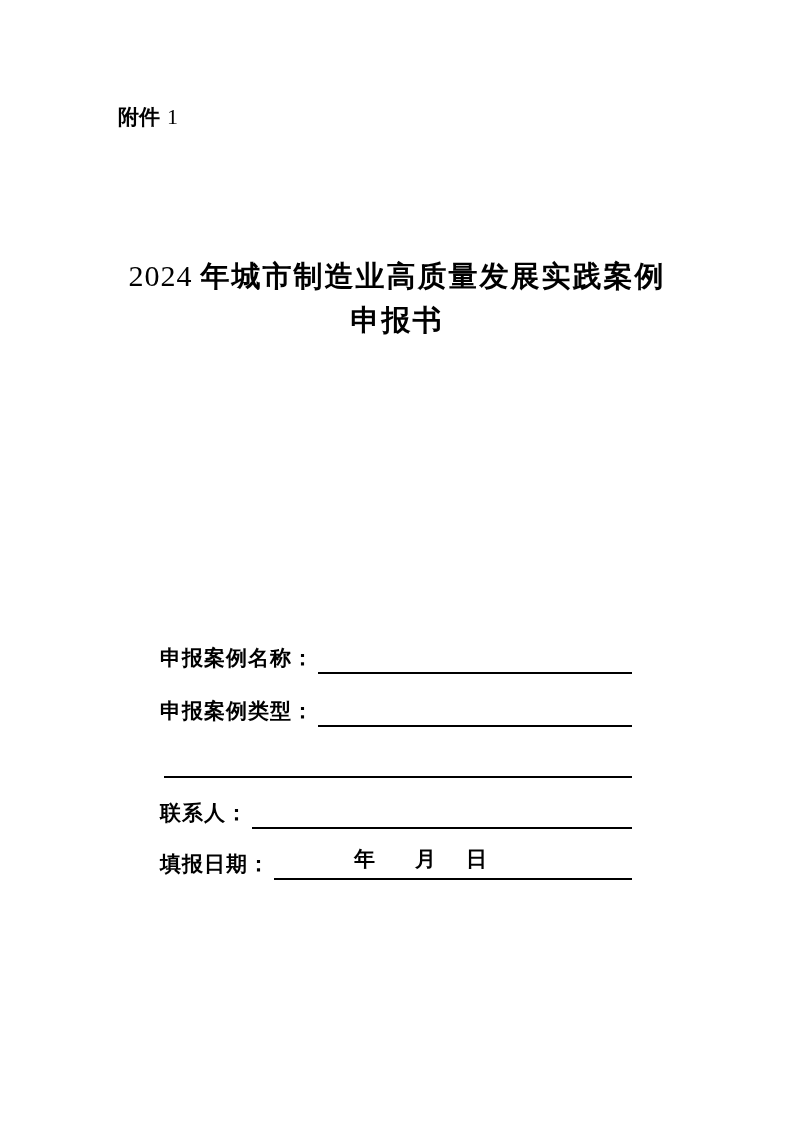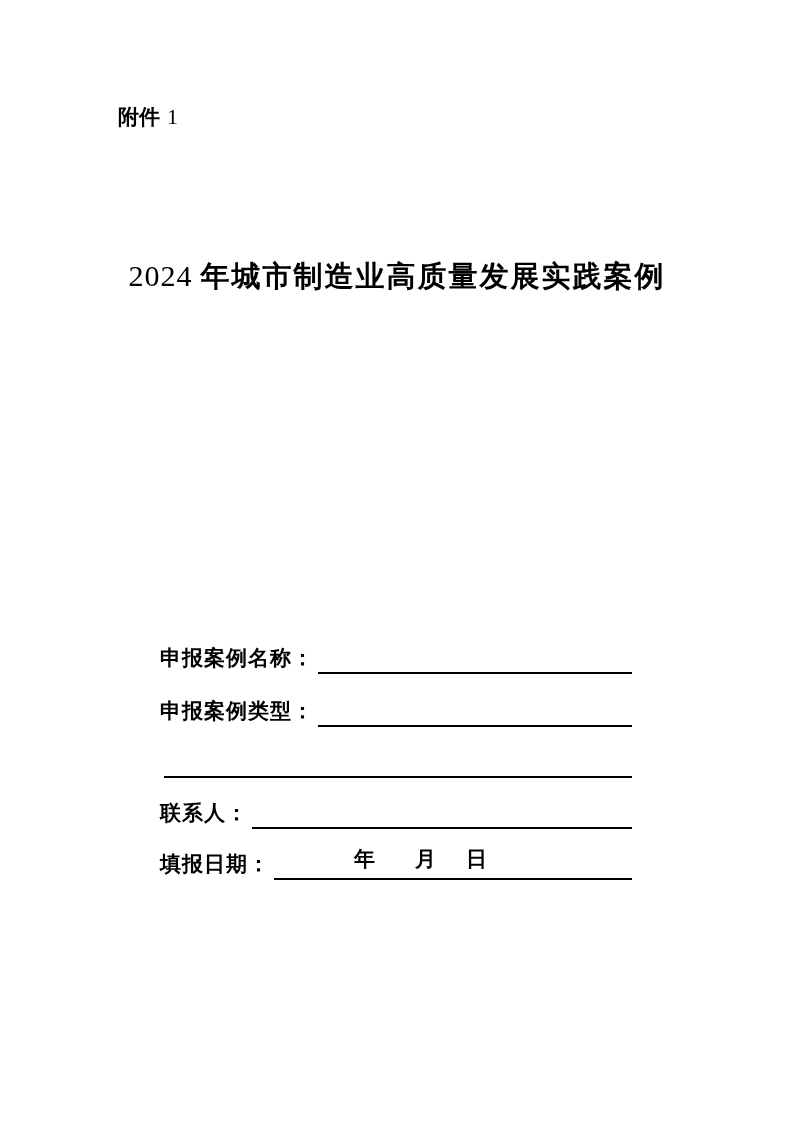--- a/index.html
+++ b/index.html
@@ -93,20 +93,21 @@
 <div class="page">
 
   <div class="attachment">
     <span>附件</span><span class="att-num">1</span>
   </div>
 
   <div class="doc-title">
     <div>
       <span class="title-year">2024</span><span>年城市制造业高质量发展实践案例</span>
     </div>
+    <div>申报书</div>
   </div>
 
   <div class="form-row row-case-type">
     <span class="row-label">申报案例类型：</span>
     <span class="row-line"></span>
   </div>
 
   <div class="form-row row-case-name">
     <span class="row-label">申报案例名称：</span>
     <span class="row-line"></span>

